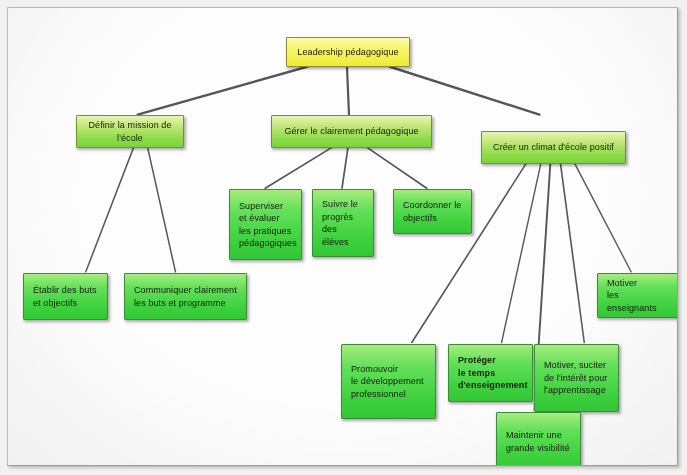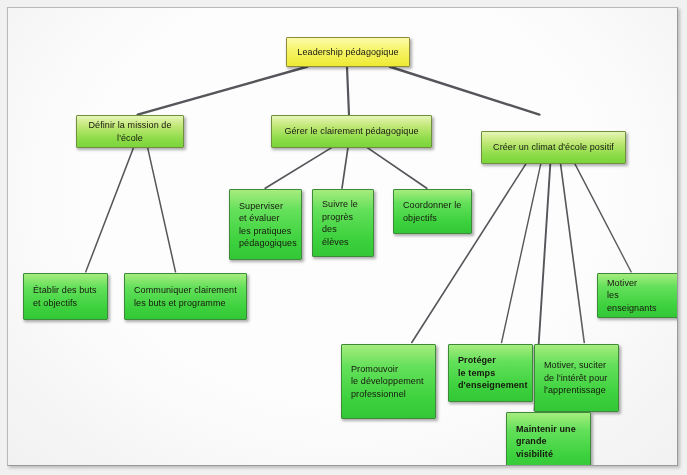--- a/index.html
+++ b/index.html
@@ -149,20 +149,20 @@
           <div class="node level2" style="left: 473px; top: 123px; width: 145px; height: 33px;"><span class="node-text">Créer un climat d'école positif</span></div>
           <div class="node level3" style="left: 333px; top: 336px; width: 95px; height: 75px;"><span class="node-text">Promouvoir
 le développement
 professionnel</span></div>
           <div class="node level3" style="left: 440px; top: 336px; width: 85px; height: 58px; font-weight: bold;"><span class="node-text">Protéger
 le temps
 d'enseignement</span></div>
           <div class="node level3" style="left: 526px; top: 336px; width: 85px; height: 68px;"><span class="node-text">Motiver, suciter
 de l'intérêt pour
 l'apprentissage</span></div>
-          <div class="node level3" style="left: 498px; top: 404px; width: 85px; height: 59px; font-weight: bold;"><span class="node-text">Maintenir une
+          <div class="node level3" style="left: 488px; top: 404px; width: 85px; height: 59px;"><span class="node-text">Maintenir une
 grande visibilité</span></div>
           <div class="node level3" style="left: 589px; top: 265px; width: 82px; height: 45px;"><span class="node-text">Motiver
 les enseignants</span></div>
         </div>
     </div>
   </div>
 </div>
 
 </body></html>

